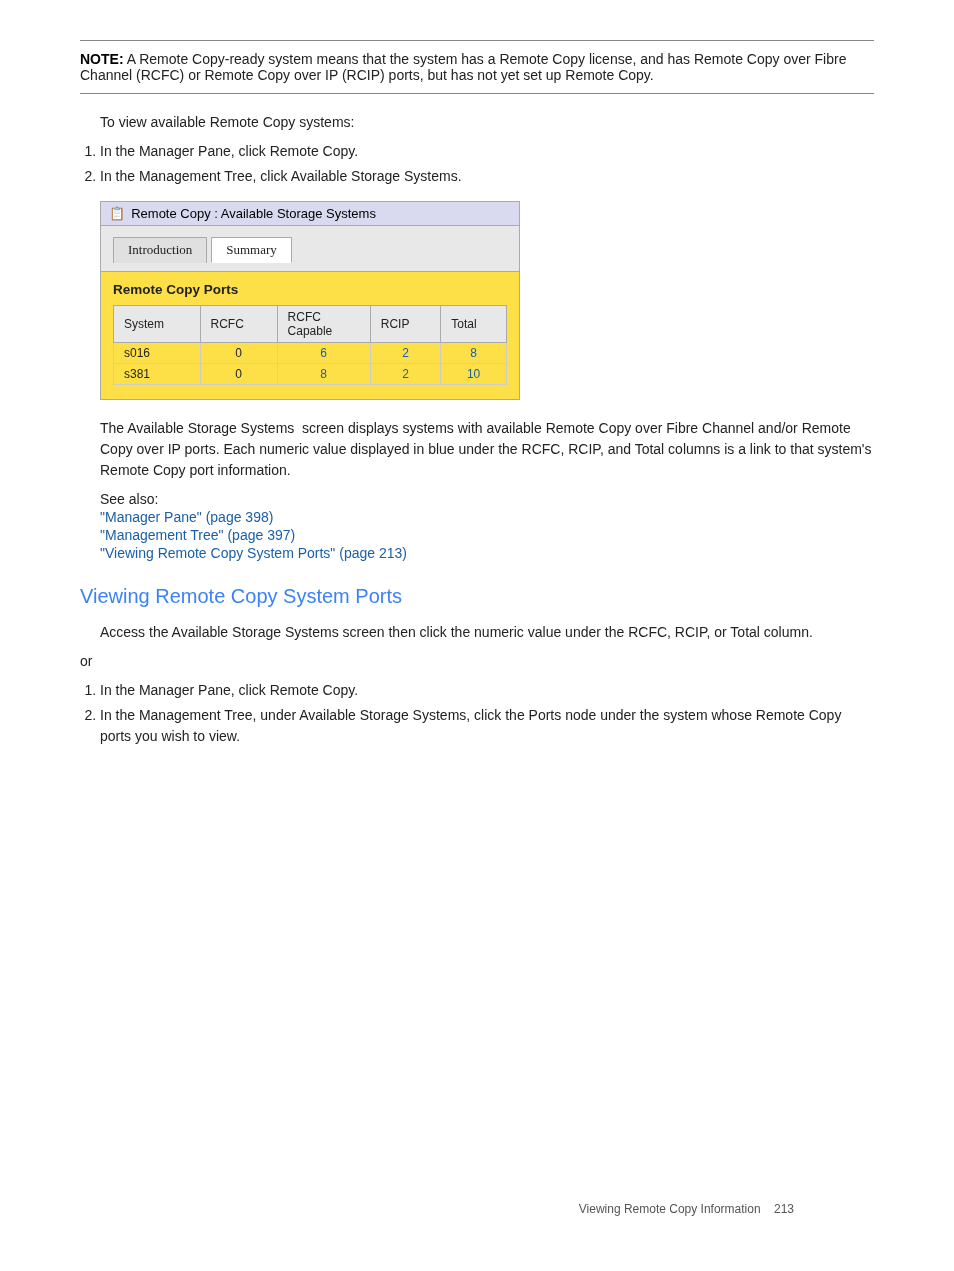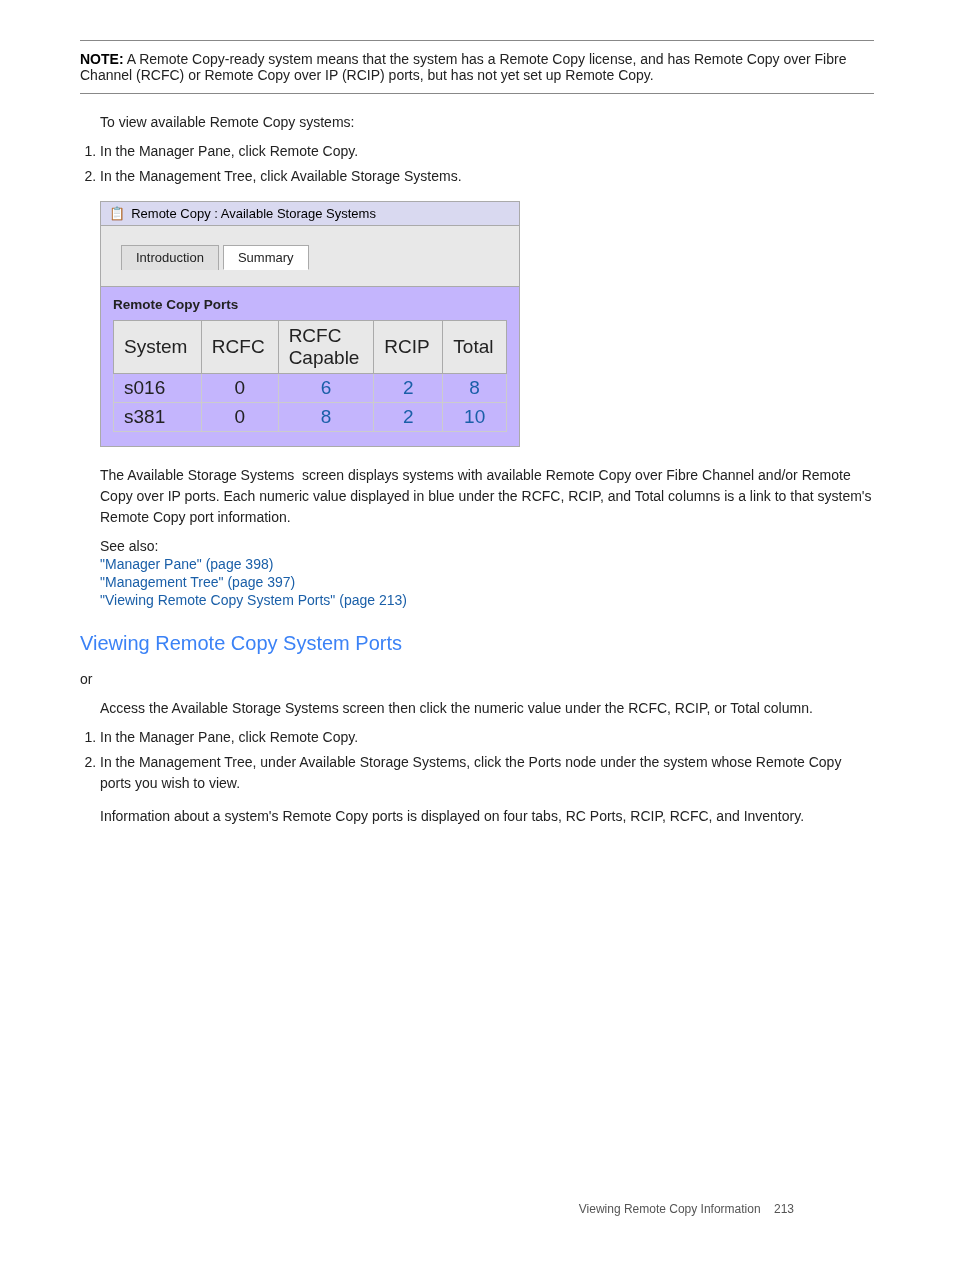--- a/index.html
+++ b/index.html
@@ -57,49 +57,50 @@
       align-items: center;
       gap: 6px;
     }
     .screenshot-titlebar-icon {
       font-size: 13px;
     }
     .screenshot-tabs {
       background: #e8e8e8;
       border-bottom: 1px solid #aaa;
       display: flex;
-      padding: 16px;
+      padding: 8px;
+      font-family: Liberation Serif, serif;
     }
     .screenshot-tab {
       padding: 4px 14px;
       font-size: 13px;
       border: 1px solid #aaa;
       border-bottom: none;
       background: #e0e0e0;
       margin-top: 3px;
       margin-left: 4px;
     }
     .screenshot-tab.active {
       background: #fff;
       border-bottom: 1px solid #fff;
       z-index: 1;
     }
     .screenshot-content {
-      background: #c4b5fd;
+      background: #fde047;
       padding: 10px 12px 14px 12px;
     }
     .rc-ports-heading {
       font-weight: bold;
       font-size: 13.5px;
       margin-bottom: 8px;
     }
     .rc-table {
       border-collapse: collapse;
       width: 100%;
-      font-size: 19px;
+      font-size: 12px;
       padding-left: 19px;
     }
     .rc-table th {
       border: 1px solid #aaa;
       background: #e8e8e8;
       padding: 4px 10px;
       font-weight: normal;
       text-align: left;
     }
     .rc-table td {
@@ -231,37 +232,34 @@
       <a class="link-blue" href="#">"Management Tree" (page 397)</a>
     </p>
     <p>
       <a class="link-blue" href="#">"Viewing Remote Copy System Ports" (page 213)</a>
     </p>
   </div>
 
   <h2 class="section-heading">Viewing Remote Copy System Ports</h2>
 
 
-  <div class="body-text indent-block or-text">or</div>
-
   <div class="body-text indent-block">
     Access the <span class="bold">Available Storage Systems</span> screen then click the numeric value under the <span class="bold">RCFC</span>, <span class="bold">RCIP</span>, or <span class="bold">Total</span> column.
   </div>
 
+  <div class="body-text indent-block or-text">or</div>
+
   <ol class="indent-block">
     <li>
       In the Manager Pane, click <span class="bold">Remote Copy</span>.
     </li>
     <li>
       In the Management Tree, under <span class="bold">Available Storage Systems</span>, click the <span class="bold">Ports</span> node under the system whose Remote Copy ports you wish to view.
     </li>
   </ol>
 
-  <div class="body-text indent-block">
-    Information about a system's Remote Copy ports is displayed on four tabs, <span class="bold">RC Ports</span>, <span class="bold">RCIP</span>, <span class="bold">RCFC</span>, and <span class="bold">Inventory</span>.
-  </div>
 
   <div class="footer-text">
     <span>Viewing Remote Copy Information</span>&nbsp;&nbsp;&nbsp;
     <span>213</span>
   </div>
 
 </div>
 
 </body></html>

